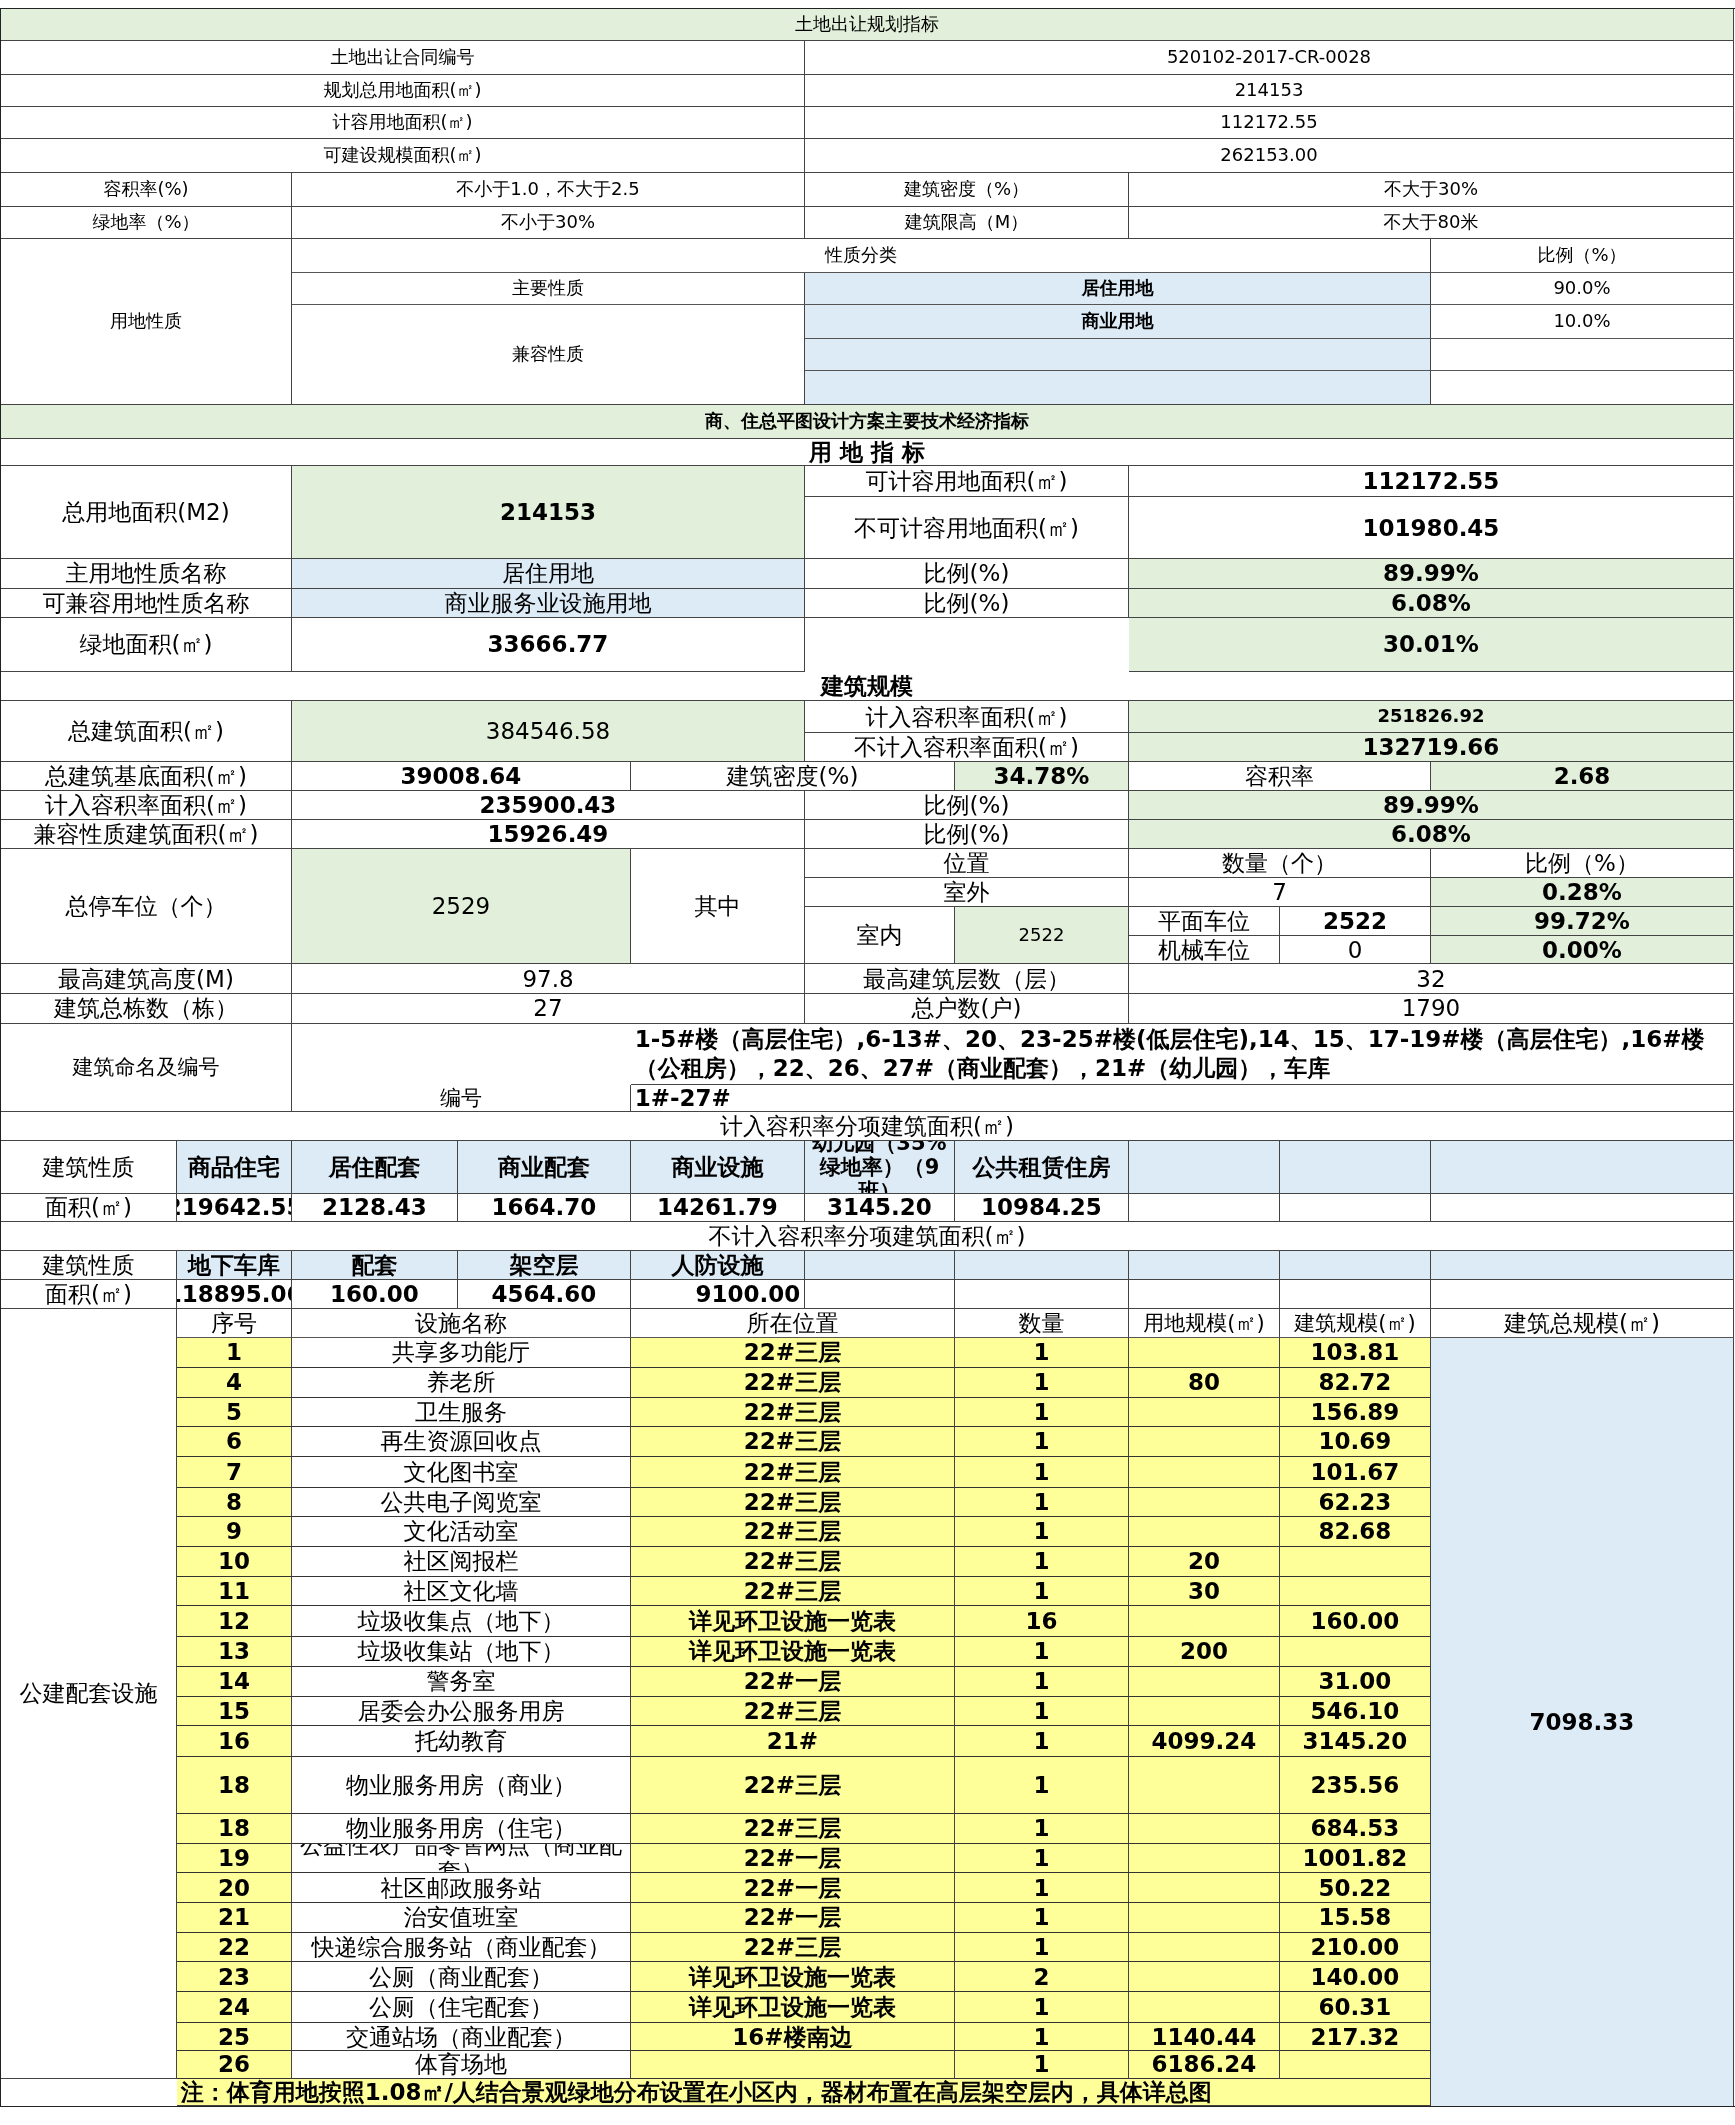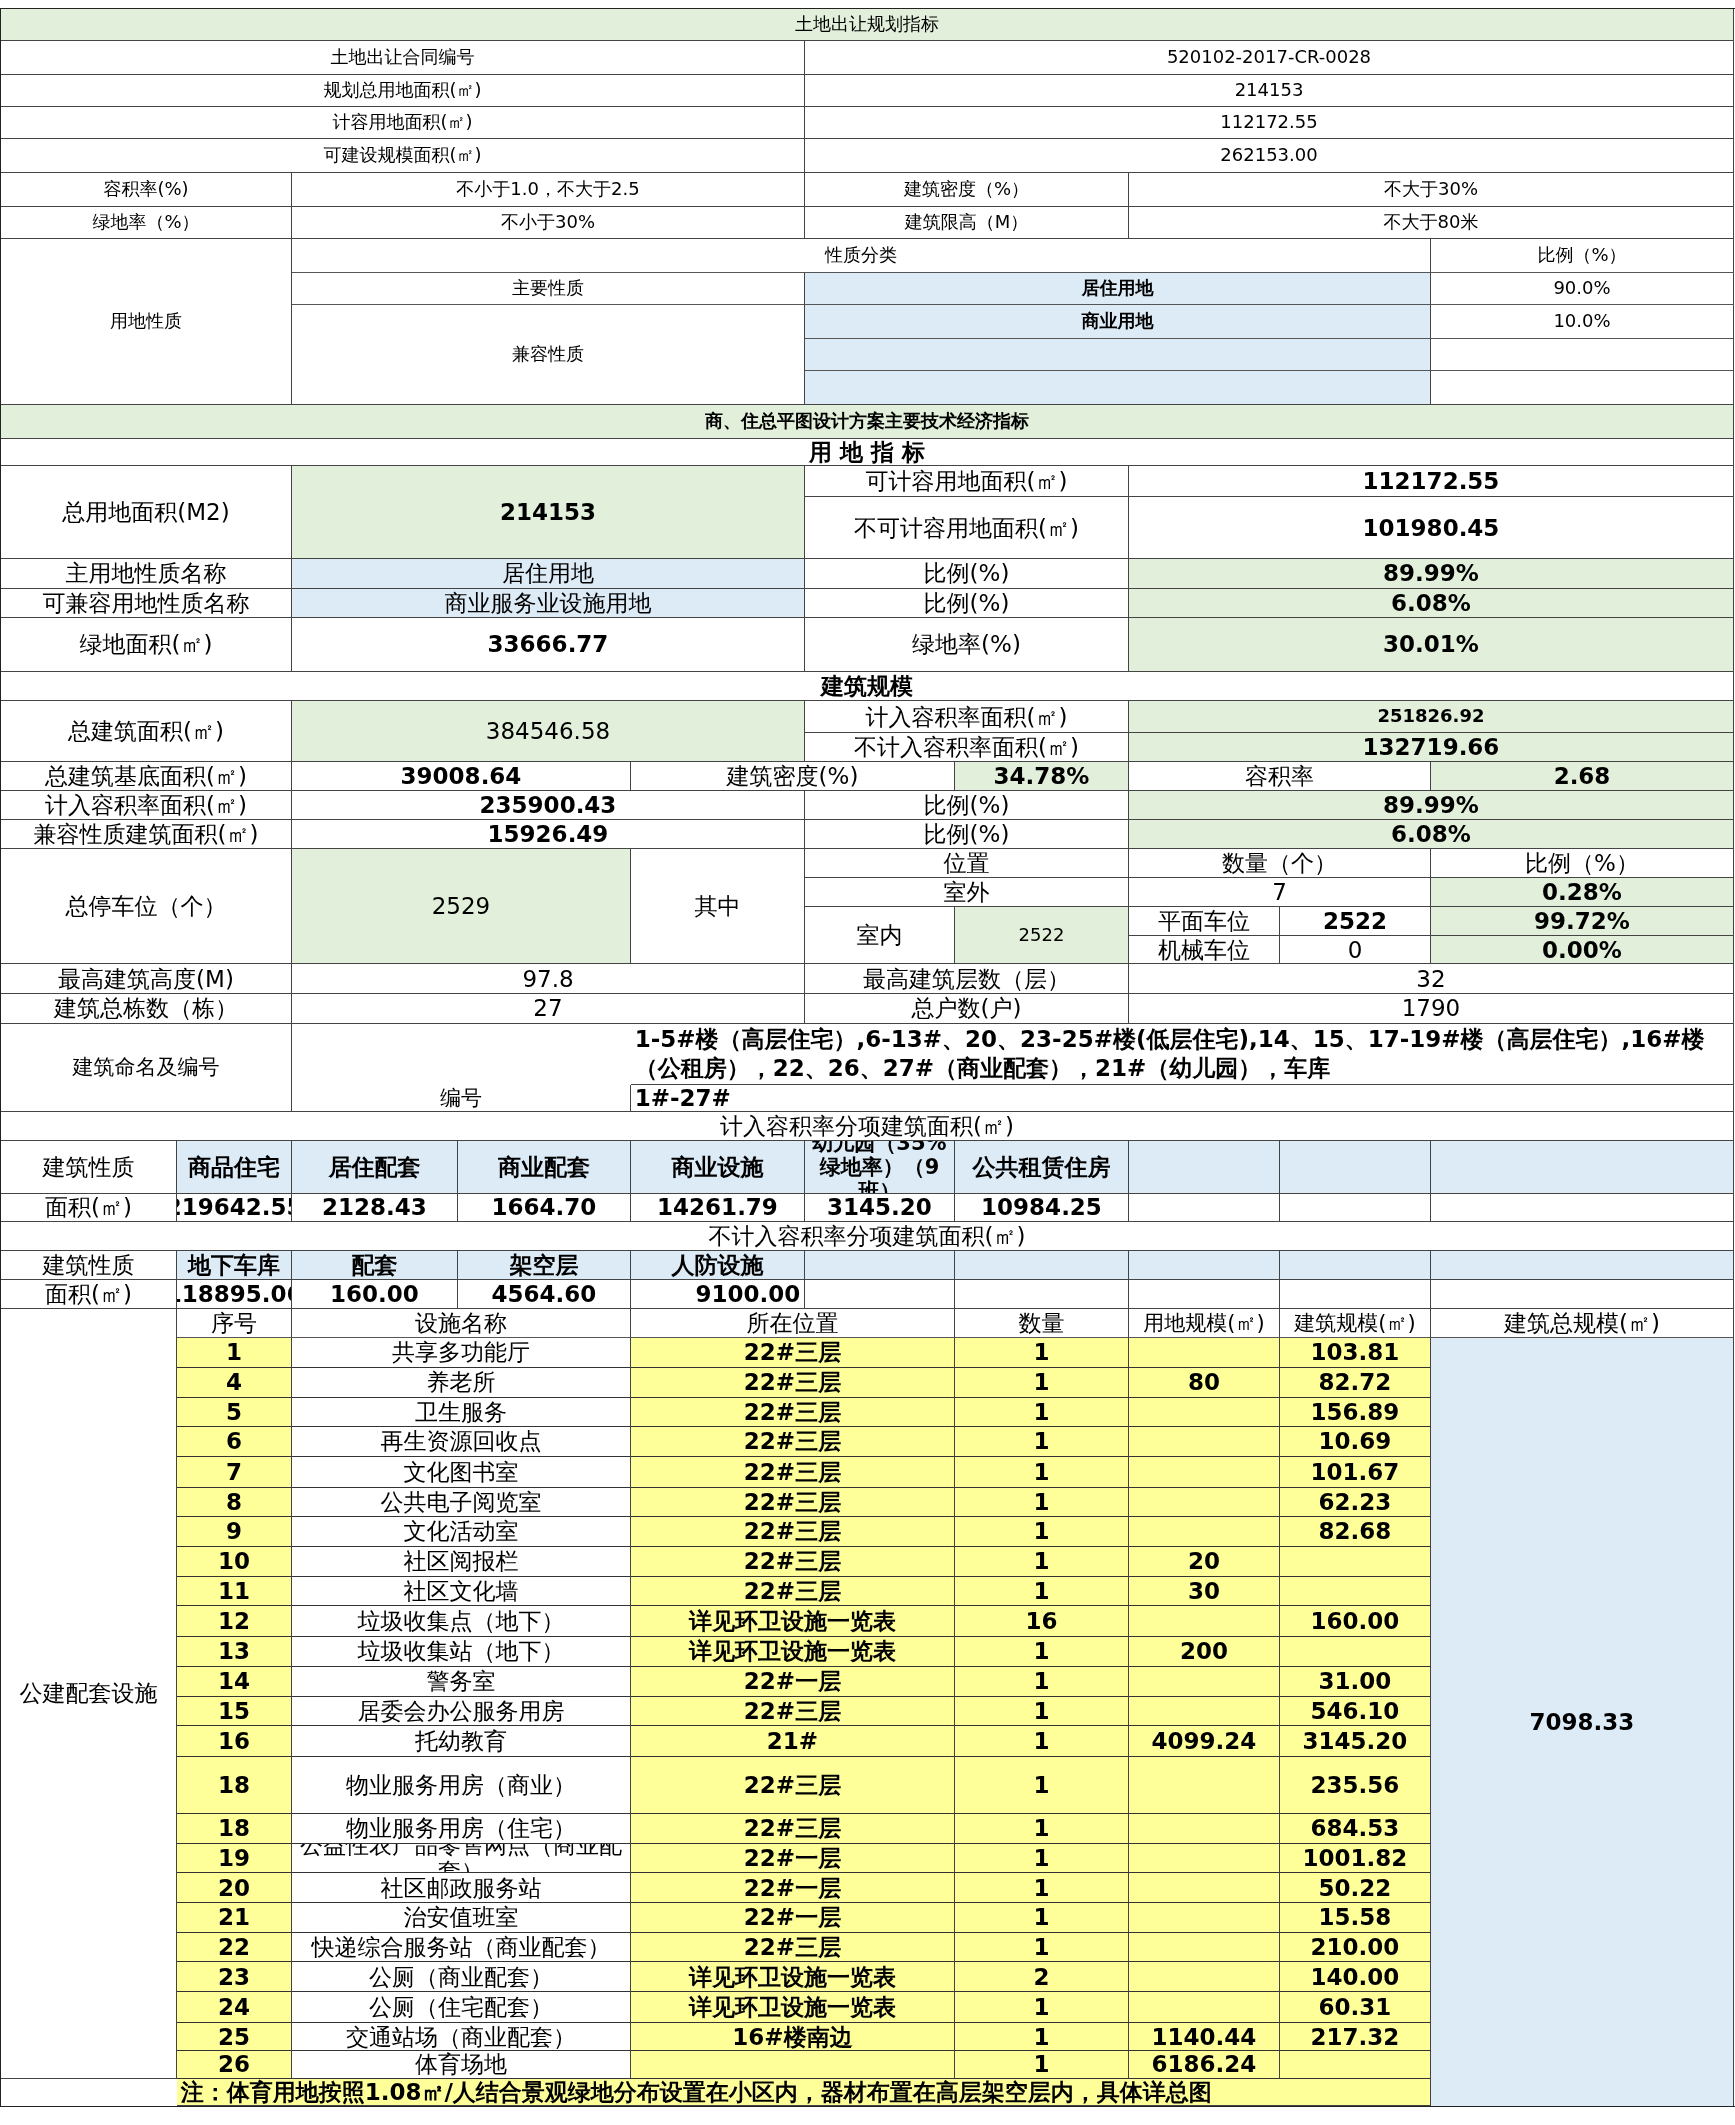--- a/index.html
+++ b/index.html
@@ -87,21 +87,20 @@
   <div class="c" style="grid-column:1/3;grid-row:17/18">主用地性质名称</div>
   <div class="c blue" style="grid-column:3/6;grid-row:17/18">居住用地</div>
   <div class="c" style="grid-column:6/8;grid-row:17/18">比例(%)</div>
   <div class="c green b" style="grid-column:8/12;grid-row:17/18">89.99%</div>
   <div class="c" style="grid-column:1/3;grid-row:18/19">可兼容用地性质名称</div>
   <div class="c blue" style="grid-column:3/6;grid-row:18/19">商业服务业设施用地</div>
   <div class="c" style="grid-column:6/8;grid-row:18/19">比例(%)</div>
   <div class="c green b" style="grid-column:8/12;grid-row:18/19">6.08%</div>
   <div class="c" style="grid-column:1/3;grid-row:19/20">绿地面积(㎡)</div>
   <div class="c b" style="grid-column:3/6;grid-row:19/20">33666.77</div>
-  <div class="c" style="grid-column:6/8;grid-row:19/20">绿地率(%)</div>
   <div class="c green b" style="grid-column:8/12;grid-row:19/20">30.01%</div>
 
   <div class="c" style="grid-column:1/3;grid-row:21/23">总建筑面积(㎡)</div>
 
   <div class="c b" style="grid-column:1/12;grid-row:20/21">建筑规模</div>
   <div class="c green" style="grid-column:3/6;grid-row:21/23">384546.58</div>
   <div class="c" style="grid-column:6/8;grid-row:21/22">计入容积率面积(㎡)</div>
   <div class="c green b lg" style="grid-column:8/12;grid-row:21/22">251826.92</div>
   <div class="c" style="grid-column:6/8;grid-row:22/23">不计入容积率面积(㎡)</div>
   <div class="c green b" style="grid-column:8/12;grid-row:22/23">132719.66</div>

